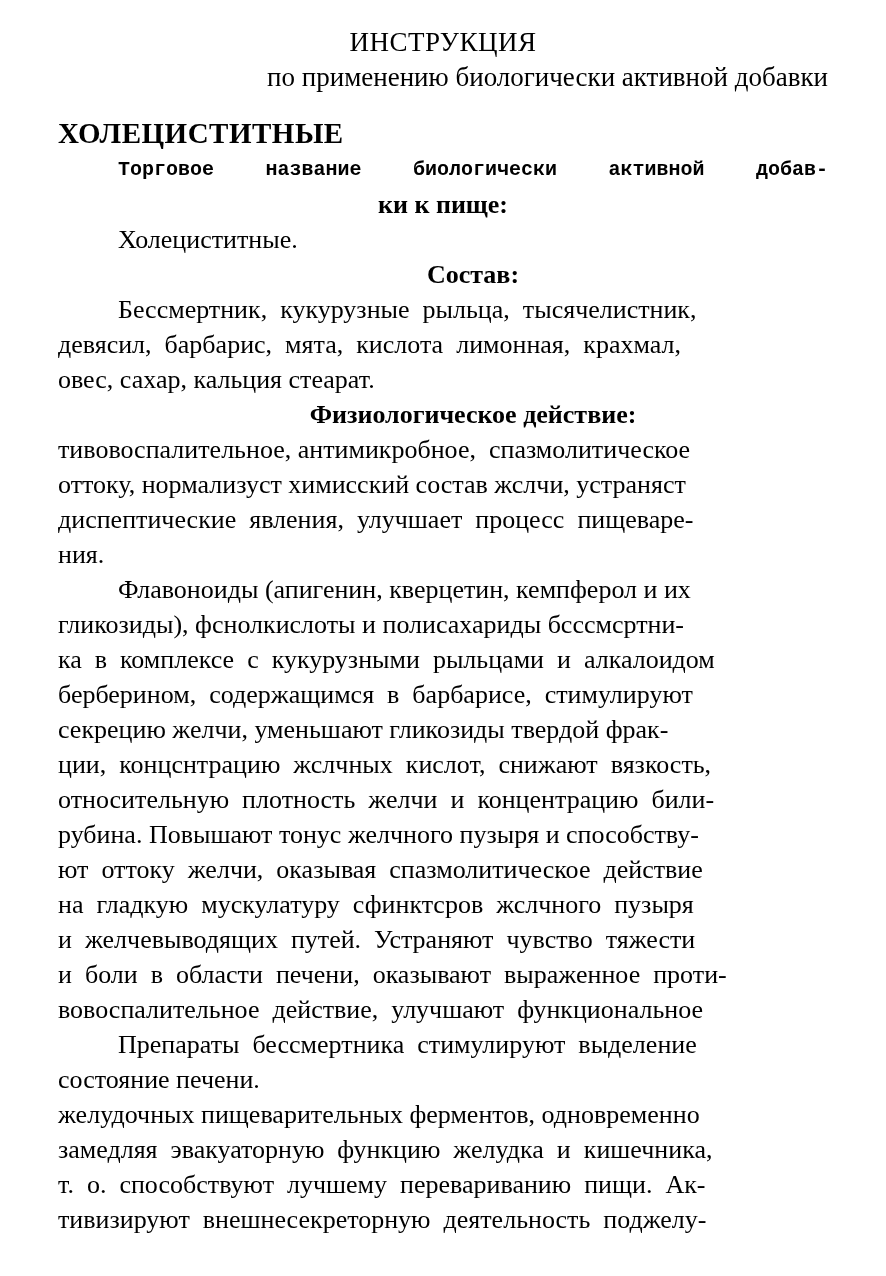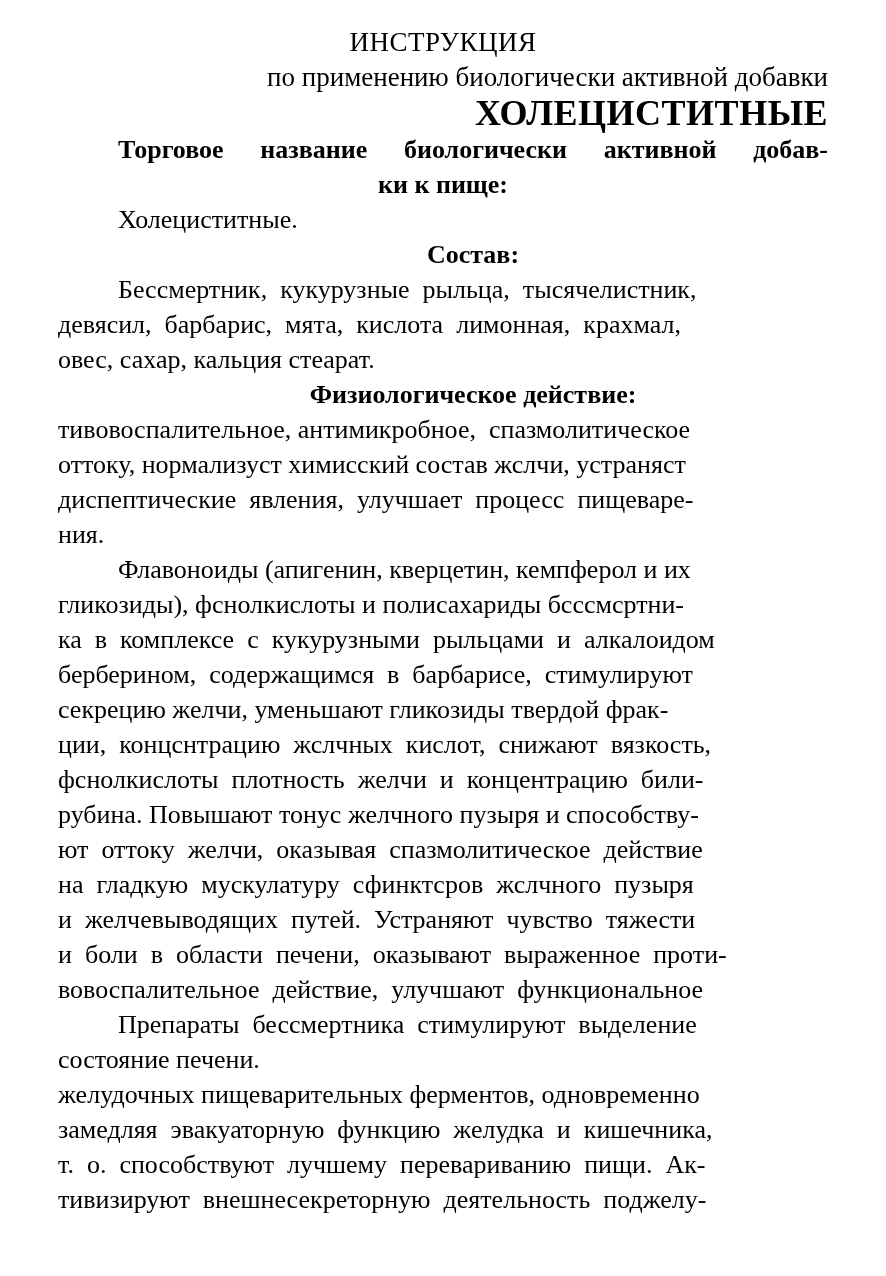--- a/index.html
+++ b/index.html
@@ -41,45 +41,47 @@
     white-space: nowrap;
   }
   .title-sub {
     text-align: right;
     font-size: 27px;
     line-height: 35px;
     font-weight: 400;
     white-space: nowrap;
   }
   .title-product {
-    text-align: right;
-    font-size: 36px;
+    text-align: left;
+    font-size: 29px;
     line-height: 37px;
     font-weight: 700;
     letter-spacing: 0.5px;
     white-space: nowrap;
+    margin-top: 20px;
   }
 
   
   .ln {
     font-size: 26px;
     line-height: 35px;
     white-space: pre;
     font-weight: 400;
   }
   .ln.b { font-weight: 700; text-align: center; }
 
   
   .jl {
-    font-size: 26px;
+    font-size: 20px;
     line-height: 35px;
     text-align: justify;
     text-align-last: justify;
     white-space: pre-wrap;
     font-weight: 400;
+    font-family: Liberation Mono, monospace;
   }
   .jl.b { font-weight: 700; }
 
   
   .indent { padding-left: 60px; }
 </style>
 </head>
 <body>
 
 <div class="page">
@@ -104,21 +106,21 @@
     <div class="ln">оттоку, нормализуст химисский состав жслчи, устраняст</div>
     <div class="ln">диспептические  явления,  улучшает  процесс  пищеваре-</div>
     <div class="ln">ния.</div>
 
     <div class="ln indent">Флавоноиды (апигенин, кверцетин, кемпферол и их</div>
     <div class="ln">гликозиды), фснолкислоты и полисахариды бсссмсртни-</div>
     <div class="ln">ка  в  комплексе  с  кукурузными  рыльцами  и  алкалоидом</div>
     <div class="ln">берберином,  содержащимся  в  барбарисе,  стимулируют</div>
     <div class="ln">секрецию желчи, уменьшают гликозиды твердой фрак-</div>
     <div class="ln">ции,  концснтрацию  жслчных  кислот,  снижают  вязкость,</div>
-    <div class="ln">фснолкислоты  плотность  желчи  и  концентрацию  били-</div>
+    <div class="ln">относительную  плотность  желчи  и  концентрацию  били-</div>
     <div class="ln">рубина. Повышают тонус желчного пузыря и способству-</div>
     <div class="ln">ют  оттоку  желчи,  оказывая  спазмолитическое  действие</div>
     <div class="ln">на  гладкую  мускулатуру  сфинктсров  жслчного  пузыря</div>
     <div class="ln">и  желчевыводящих  путей.  Устраняют  чувство  тяжести</div>
     <div class="ln">и  боли  в  области  печени,  оказывают  выраженное  проти-</div>
     <div class="ln">вовоспалительное  действие,  улучшают  функциональное</div>
     <div class="ln indent">Препараты  бессмертника  стимулируют  выделение</div>
 
     <div class="ln">состояние печени.</div>
     <div class="ln">желудочных пищеварительных ферментов, одновременно</div>

